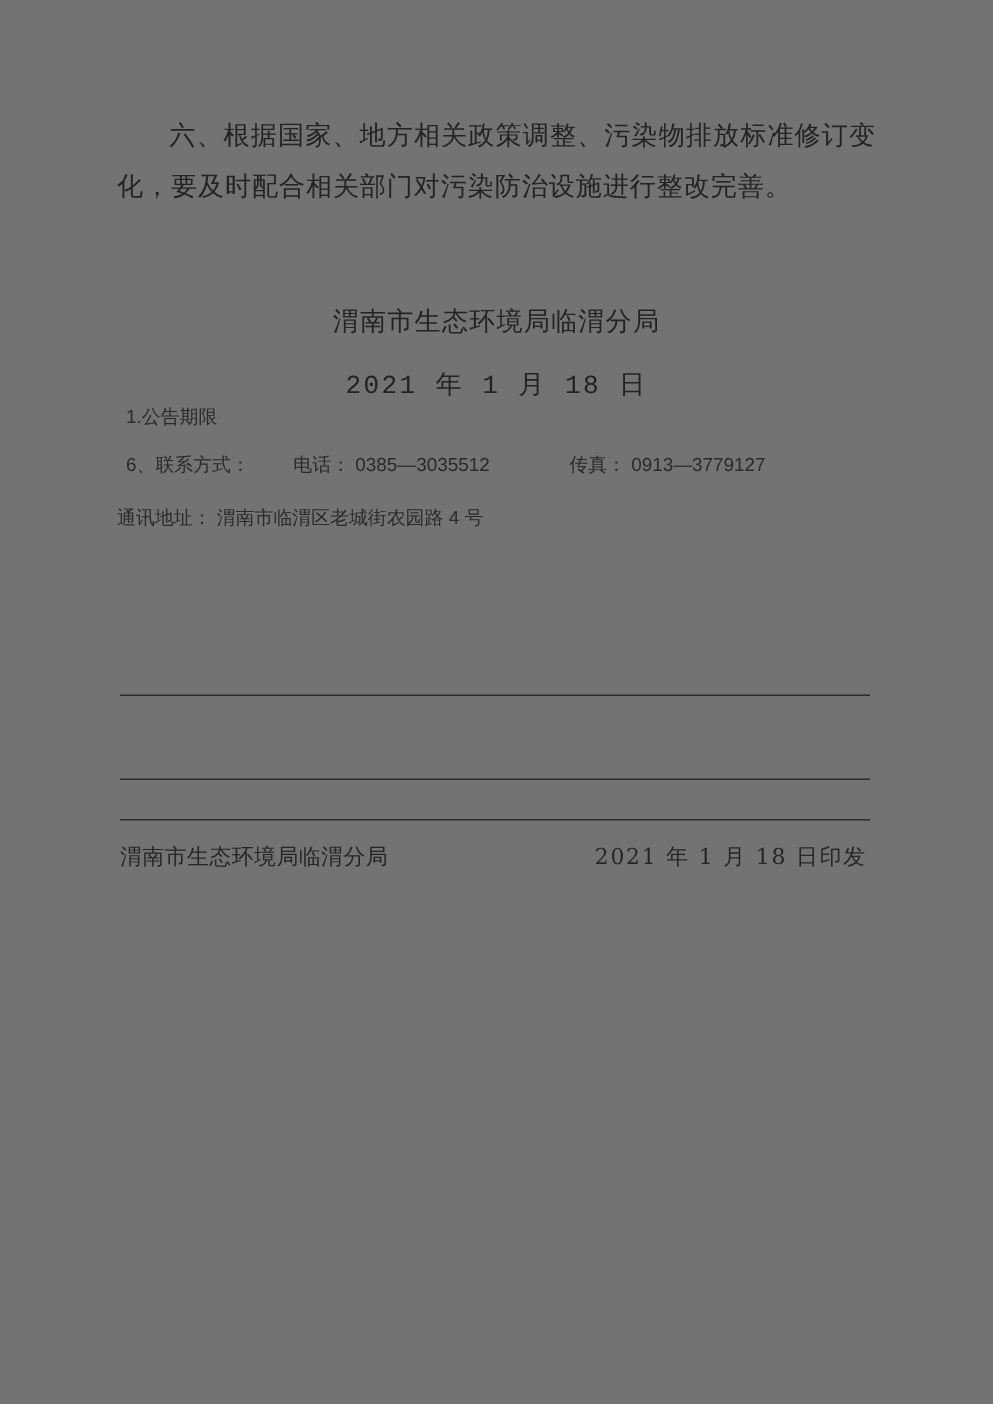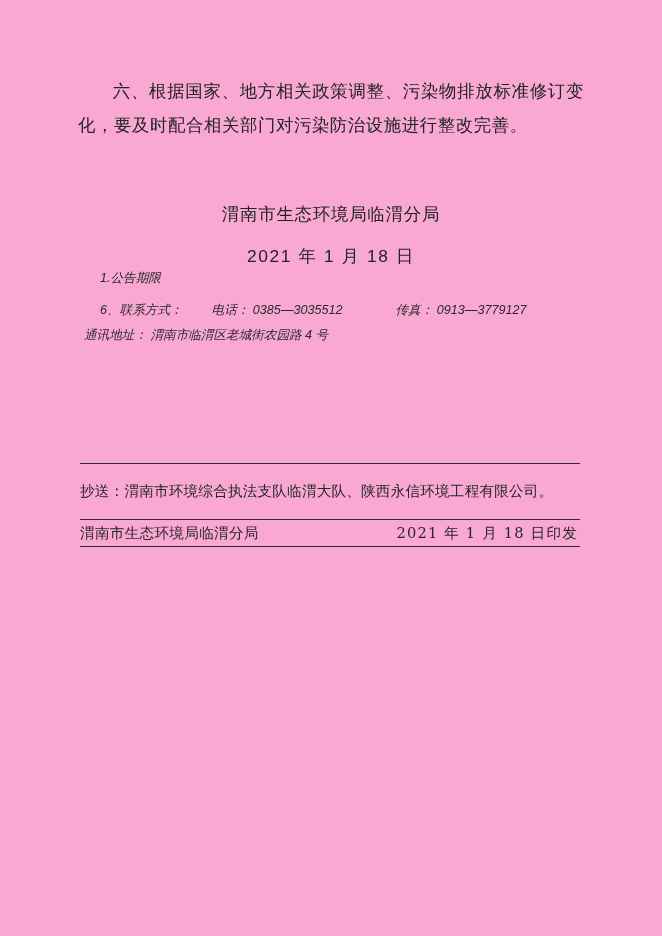--- a/index.html
+++ b/index.html
@@ -12,21 +12,21 @@
     height: 936px;
     position: relative;
     font-family: "DejaVu Serif", serif;
     color: #1b1b1b;
     overflow: hidden;
   }
 
   .page {
     position: absolute;
     inset: 0;
-    background: #f9a8d4;
+    background: #737373;
   }
 
   
   .body-block {
     position: absolute;
     left: 78px;
     top: 74px;
     width: 506px;
   }
   .body-para {
@@ -53,37 +53,36 @@
     letter-spacing: 0.8px;
     color: #232323;
   }
   .sign-date {
     position: absolute;
     left: 0;
     top: 170px;
     width: 506px;
     text-align: center;
     padding-right: 22px;
-    font-family: Liberation Sans, sans-serif;
+    font-family: Liberation Mono, monospace;
     font-size: 17.4px;
     letter-spacing: 1.6px;
     color: #232323;
   }
 
   
   .notice-block {
     position: absolute;
-    left: 80px;
+    left: 64px;
     top: 268px;
     width: 510px;
     font-family: "Liberation Sans", "DejaVu Sans", sans-serif;
     font-size: 12.6px;
     line-height: 21.5px;
     color: #2a2a2a;
-    font-style: italic;
   }
   .notice-line {
     margin: 0;
     white-space: nowrap;
   }
   .notice-line.indent {
     padding-left: 20px;
   }
   .notice-para {
     margin: 0;
@@ -96,21 +95,21 @@
   .gap-sm { height: 5px; }
 
   .contact-line {
     margin: 0;
     padding-left: 20px;
     white-space: nowrap;
   }
   .contact-line .sp-lg { display: inline-block; width: 22px; }
   .contact-line .sp-xl { display: inline-block; width: 46px; }
   .addr-line {
-    margin: 4px;
+    margin: 14px;
     white-space: nowrap;
   }
 
   
   .rule {
     position: absolute;
     left: 80px;
     width: 500px;
     height: 0;
     border-top: 1.1px solid #2b2b2b;
@@ -141,20 +140,21 @@
     font-family: "DejaVu Serif", "Liberation Serif", serif;
     font-size: 14.6px;
     letter-spacing: 0.3px;
     color: #262626;
   }
   .footer-issuer { white-space: nowrap; }
   .footer-issue-date {
     white-space: nowrap;
     letter-spacing: 1.2px;
     padding-right: 2px;
+    margin-top: 38px;
   }
 
   .page-number {
     position: absolute;
     left: 0;
     top: 828px;
     width: 662px;
     text-align: center;
     padding-left: 472px;
     font-family: "DejaVu Serif", "Liberation Serif", serif;
@@ -189,21 +189,20 @@
       <span>0913—3779127</span>
     </p>
     <p class="addr-line">
       <span>通讯地址：</span>
       <span>渭南市临渭区老城街农园路 4 号</span>
     </p>
   </div>
 
   <div class="rule rule-1"></div>
 
-  <div class="footer-cc">抄送：渭南市环境综合执法支队临渭大队、陕西永信环境工程有限公司。</div>
 
   <div class="rule rule-2"></div>
 
   <div class="footer-bottom">
     <span class="footer-issuer">渭南市生态环境局临渭分局</span>
     <span class="footer-issue-date">2021 年 1 月 18 日印发</span>
   </div>
 
   <div class="rule rule-3"></div>
 

